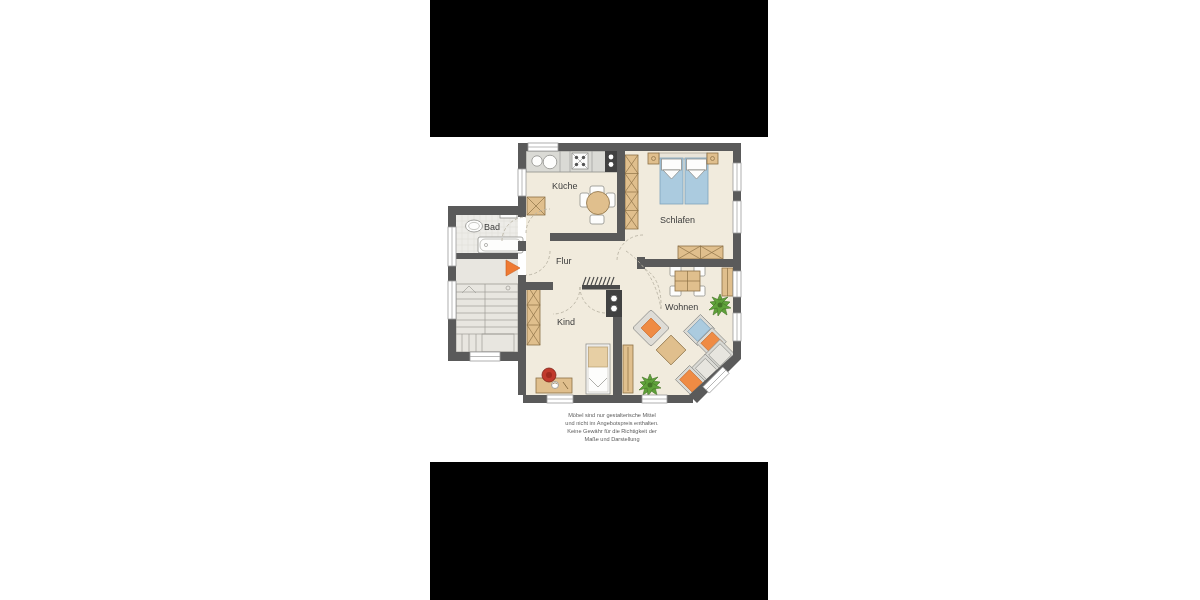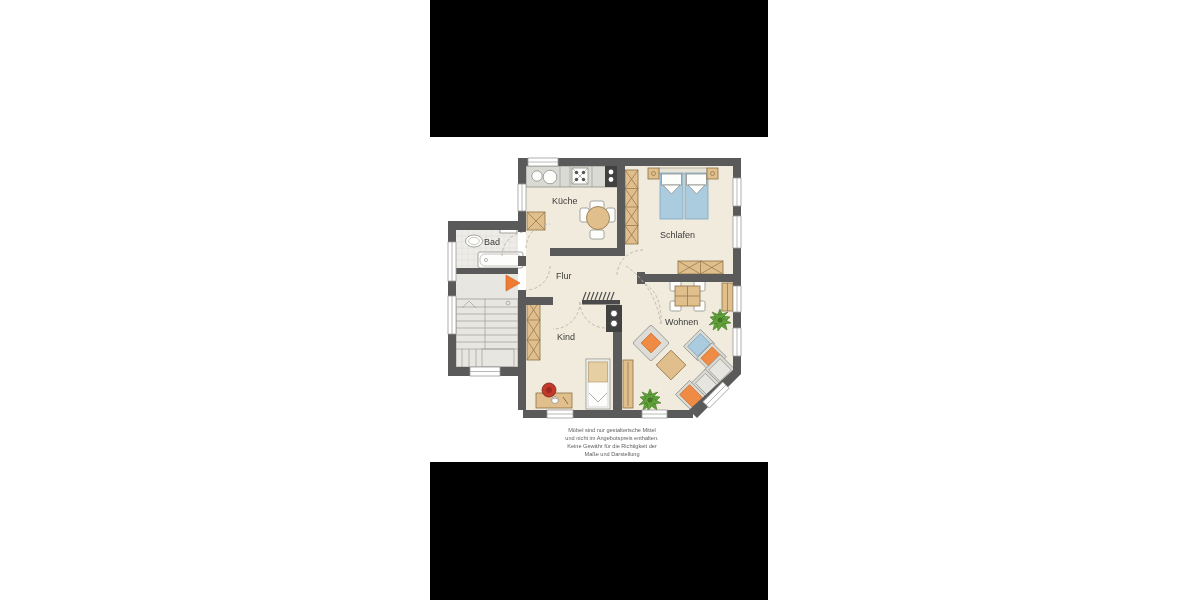--- a/index.html
+++ b/index.html
@@ -3,21 +3,21 @@
 <meta charset="utf-8">
 <style>
   html,body{margin:0;padding:0;}
   body{
     width:1200px;height:600px;position:relative;overflow:hidden;
     background:#ffffff;font-family:"Liberation Sans",sans-serif;
   }
   .letterbox{position:absolute;left:430px;width:338px;background:#000;}
   .letterbox.top{top:0;height:137px;}
   .letterbox.bottom{top:462px;height:138px;}
-  .plan-wrap{position:absolute;left:440px;top:144px;width:320px;height:320px;}
+  .plan-wrap{position:absolute;left:440px;top:129px;width:320px;height:320px;}
   svg{display:block;}
   .wall{fill:#5a5a5a;}
   .dark{fill:#414141;}
   .win{fill:#ffffff;stroke:#9b9b9b;stroke-width:0.8;}
   .winline{stroke:#9b9b9b;stroke-width:0.7;}
   .floor{fill:#f1ebdd;}
   .floor-bad{fill:#edece8;}
   .floor-stairs{fill:#e8e6e0;}
   .tile{stroke:#dddcd7;stroke-width:0.5;}
   .tan{fill:#e0bf8d;stroke:#8d7146;stroke-width:0.8;}

